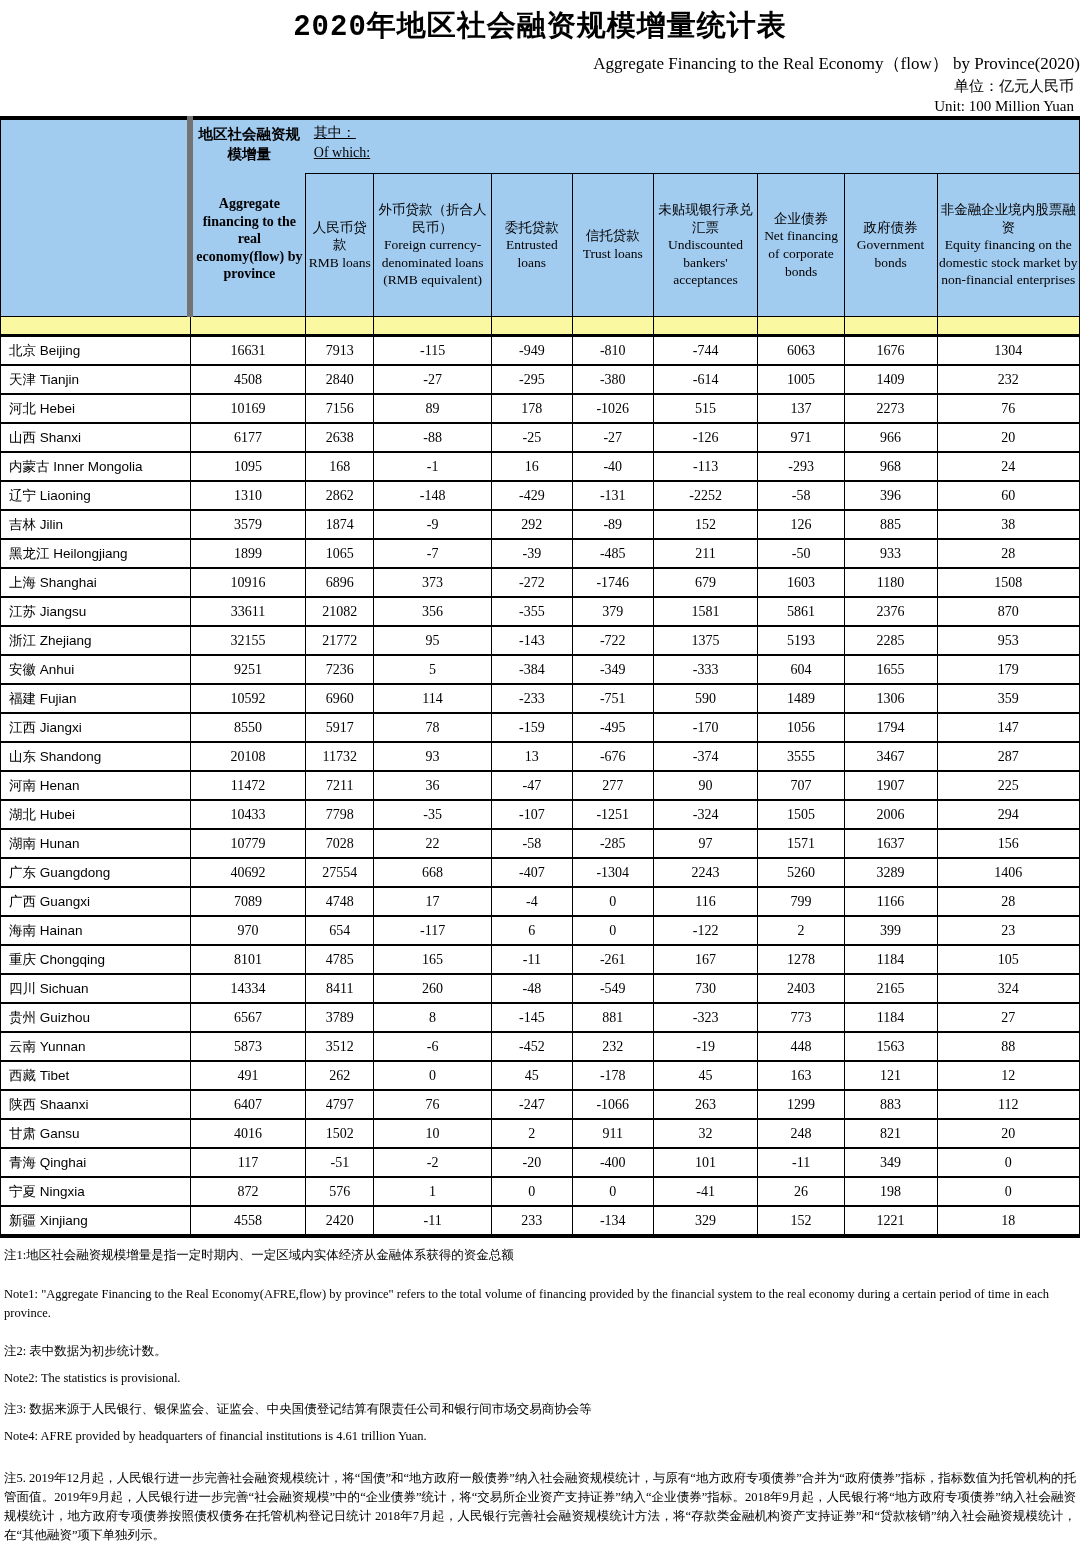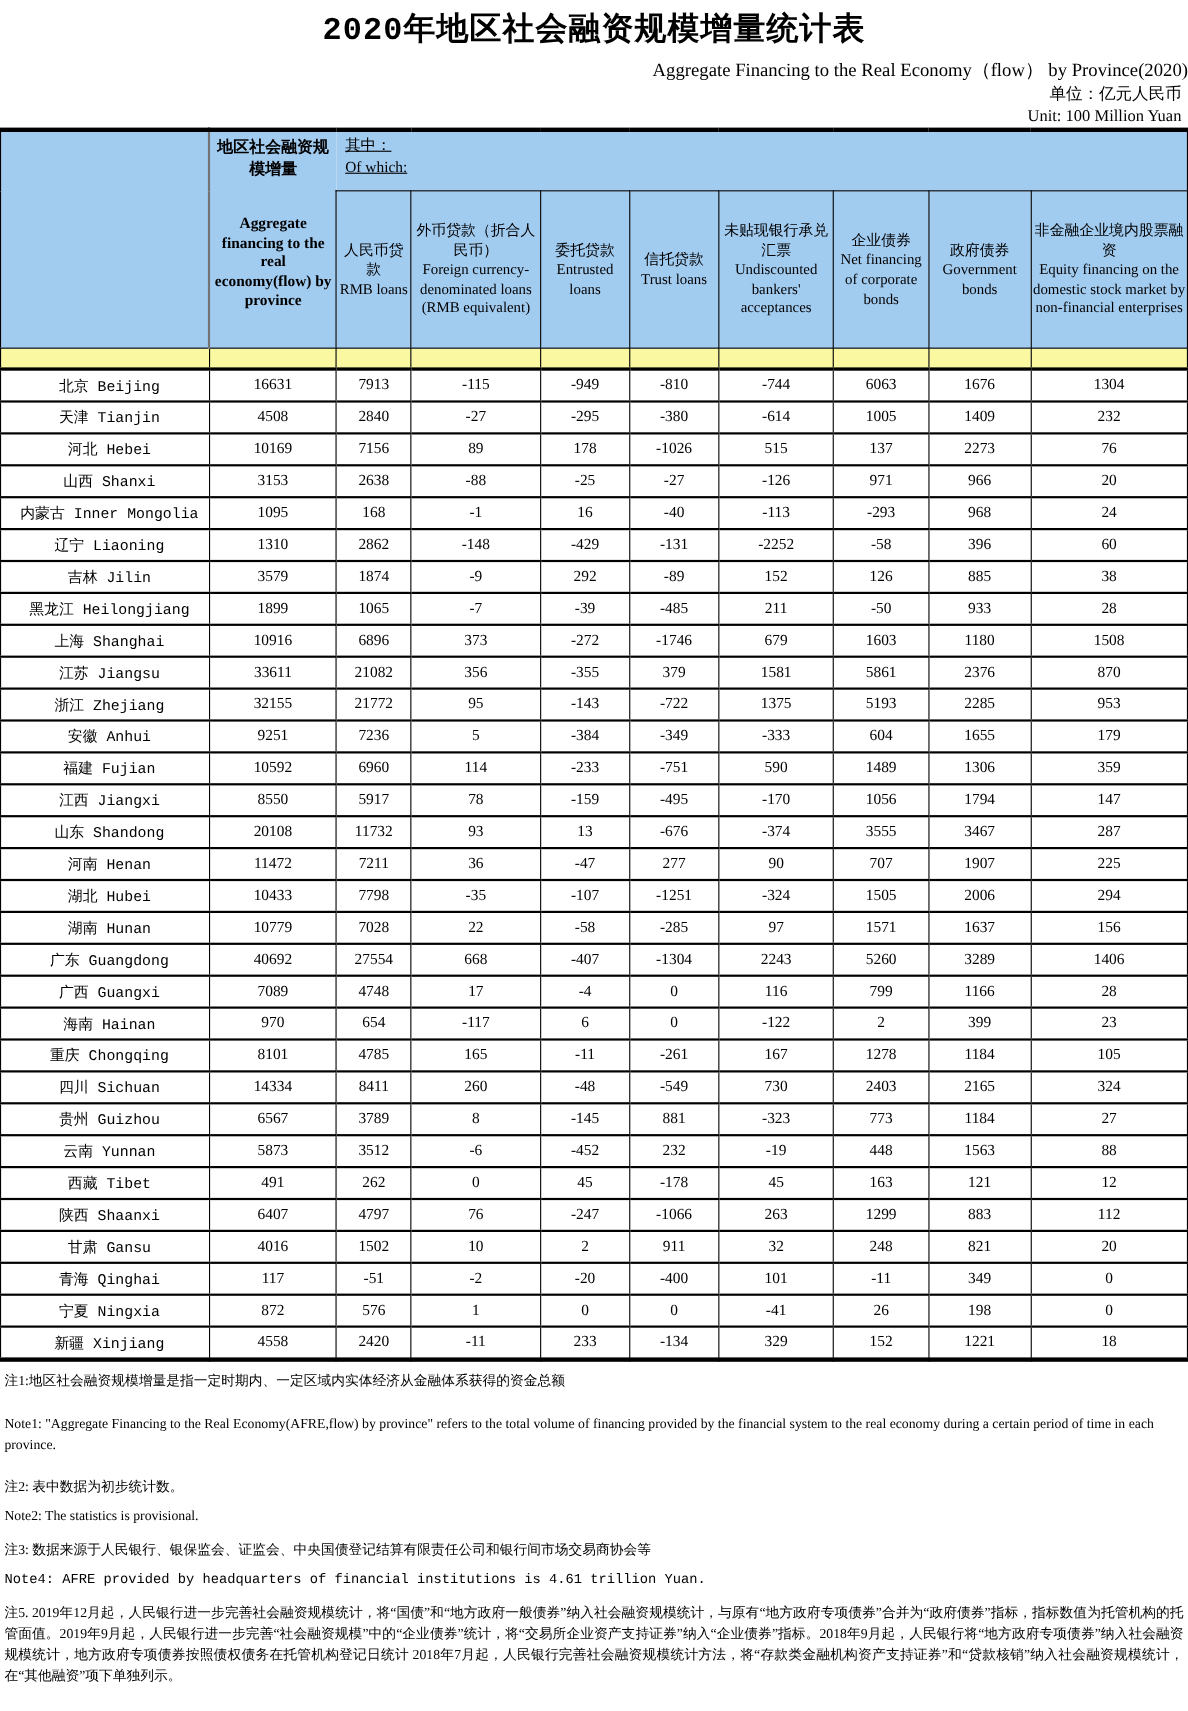--- a/index.html
+++ b/index.html
@@ -10,43 +10,43 @@
   .title-zh{margin-top:6px;text-align:center;font-size:29px;font-weight:bold;letter-spacing:1px;font-family:Liberation Mono, monospace;}
   .title-en{margin-top:6px;text-align:right;font-size:17px;font-family:Liberation Serif, serif;}
   .unit{margin-top:2px;text-align:right;padding-right:6px;font-size:15px;line-height:1.3;}
 
   
   table{border-collapse:collapse;table-layout:fixed;width:1080px;
         border-top:4px solid #000;border-bottom:4px solid #000;
         border-left:1px solid #000;border-right:1px solid #000;}
   thead th, thead td{background:#a2cbf0;font-weight:normal;}
   th.prov-h{border-right:1px solid #000;}
-  th.agg{vertical-align:top;padding:0;border-left:2px solid #737373;border-right:none;}
+  th.agg{vertical-align:top;padding:0;border-left:6px solid #737373;border-right:none;}
   .agg-zh{height:50px;display:flex;align-items:center;justify-content:center;
           font-weight:bold;font-size:14.5px;line-height:1.35;text-align:center;}
   .agg-en{height:138px;display:flex;align-items:center;justify-content:center;
           font-weight:bold;font-size:14px;line-height:1.25;text-align:center;padding:0 2px;}
   th.ofwhich{height:50px;vertical-align:top;text-align:left;padding:3px 0 0 8px;
              border-left:none;border-bottom:none;font-size:14px;line-height:1.45;text-decoration:underline;}
   tr.subrow th{border:1px solid #000;vertical-align:middle;text-align:center;
                height:138px;font-size:13.5px;line-height:1.3;padding:2px 1px;}
   tr.ystrip td{background:#faf8a0;height:17px;border-top:1px solid #000;
                border-bottom:3px solid #000;border-left:1px solid #000;border-right:1px solid #000;padding:0;}
   tbody td{border:1px solid #000;border-top:2px solid #000;height:27px;font-size:14px;padding:0;}
-  tbody td.prov{text-align:center;padding-left:8px;
-                font-family:Liberation Mono, monospace;font-size:13.5px;margin-left:32px;}
+  tbody td.prov{text-align:left;padding-left:8px;
+                font-family:Liberation Sans, sans-serif;font-size:13.5px;margin-left:32px;}
   tbody td.num{text-align:center;}
 
   
   .notes{padding:8px 4px 10px 4px;font-size:12.5px;line-height:1.5;}
   .notes p{margin:0 0 8px 0;}
   .notes p.n1z{margin-bottom:20px;}
   .notes p.n1e{margin-bottom:20px;}
   .notes p.n2e{margin-bottom:12px;}
-  .notes p.n4e{margin-bottom:12px;font-family:Liberation Mono, monospace;}
+  .notes p.n4e{margin-bottom:24px;}
   .notes p.n5z{margin-bottom:10px;text-align:justify;}
 </style>
 </head>
 <body>
 
 <div class="page">
 
   <div class="title-zh">2020年地区社会融资规模增量统计表</div>
   <div class="title-en">Aggregate Financing to the Real Economy（flow） by Province(2020)</div>
   <div class="unit">
@@ -158,21 +158,21 @@
           <td class="num">89</td>
           <td class="num">178</td>
           <td class="num">-1026</td>
           <td class="num">515</td>
           <td class="num">137</td>
           <td class="num">2273</td>
           <td class="num">76</td>
         </tr>
         <tr>
           <td class="prov">山西 Shanxi</td>
-          <td class="num">3153</td>
+          <td class="num">6177</td>
           <td class="num">2638</td>
           <td class="num">-88</td>
           <td class="num">-25</td>
           <td class="num">-27</td>
           <td class="num">-126</td>
           <td class="num">971</td>
           <td class="num">966</td>
           <td class="num">20</td>
         </tr>
         <tr>

